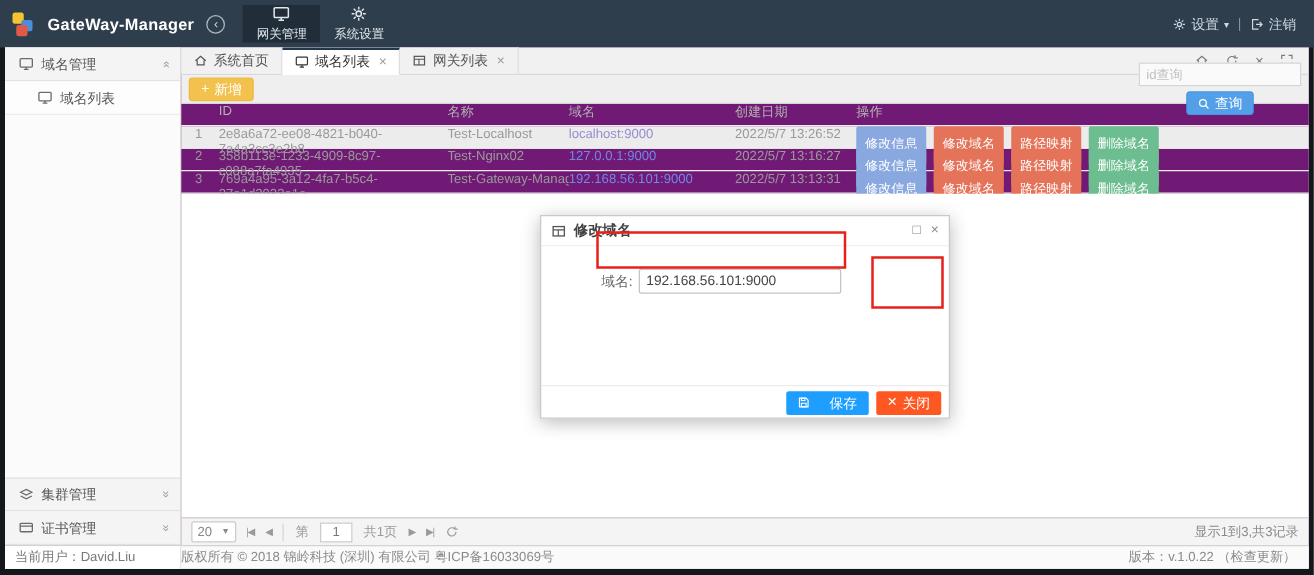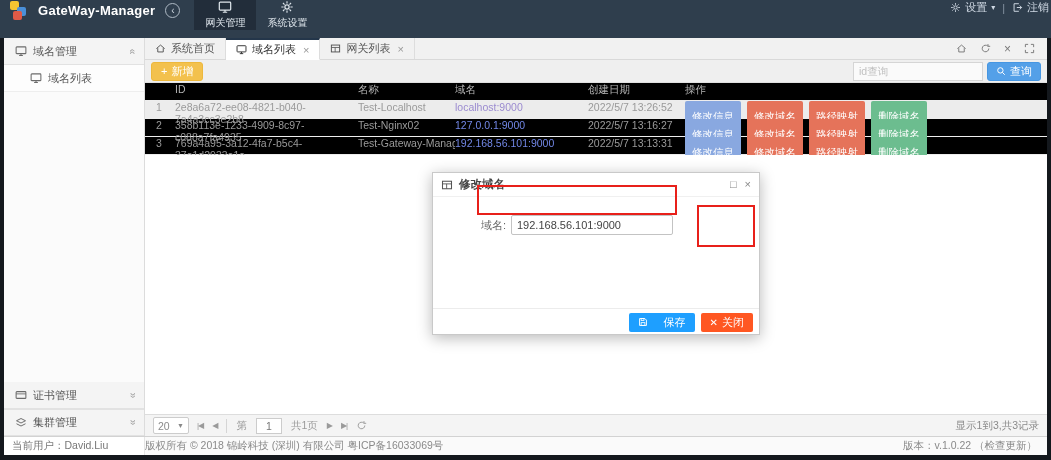--- a/index.html
+++ b/index.html
@@ -1,33 +1,33 @@
 <!DOCTYPE html>
 <html><head>
 <meta charset="utf-8">
 <style>
   * { margin:0; padding:0; box-sizing:border-box; font-family:"Liberation Sans","DejaVu Sans",sans-serif; }
   html,body { width:1051px; height:460px; overflow:hidden; }
   .app { position:absolute; top:0; left:0; width:1051px; height:460px; background:#14181d; }
 
   
-  .topbar { position:absolute; top:0; left:0; right:0; height:38px; background:#2f3e4d; display:flex; align-items:flex-start; color:#fff; }
+  .topbar { position:absolute; top:0; left:0; right:0; height:38px; background:#2f3e4d; display:flex; align-items:center; color:#fff; }
   .brand { display:flex; align-items:center; gap:8px; padding:0 14px 0 10px; }
   .logo { width:20px; height:20px; position:relative; }
   .logo i { position:absolute; width:9px; height:9px; border-radius:2px; }
   .logo .sq1 { background:#f5c531; left:0; top:1px; }
   .logo .sq2 { background:#4a90d9; left:7px; top:7px; }
   .logo .sq3 { background:#e05a47; left:3px; top:11px; }
   .brand-title { font-size:13px; font-weight:bold; letter-spacing:.3px; }
   .brand-collapse { width:15px; height:15px; border:1px solid #aeb9c4; border-radius:50%; font-size:10px; line-height:13px; text-align:center; color:#cdd6df; margin-left:2px; cursor:pointer; }
   .topnav { display:flex; }
   .topnav-item { width:62px; display:flex; flex-direction:column; align-items:center; justify-content:center; gap:2px; font-size:10px; color:#dfe6ec; cursor:pointer; }
   .topnav-item.active { background:#222d3a; }
   .topnav-item svg { width:14px; height:14px; }
-  .top-right { margin-left:auto; display:flex; align-items:center; gap:7px; padding-right:2px; font-size:11px; color:#cfd8e3; }
+  .top-right { margin-left:auto; display:flex; align-items:center; gap:7px; padding-right:14px; font-size:11px; color:#cfd8e3; }
   .top-right svg { width:11px; height:11px; vertical-align:-1px; }
   .tr-item { display:flex; align-items:center; gap:4px; cursor:pointer; }
   .tr-sep { color:#8593a2; }
 
   
   .shell { position:absolute; top:38px; left:4px; right:4px; bottom:5px; background:#fff; display:flex; flex-direction:column; }
   .body-row { flex:1; display:flex; min-height:0; }
 
   
   .sidebar { width:141px; background:#fbfbfb; border-right:1px solid #dcdcdc; display:flex; flex-direction:column; font-size:11px; color:#555; }
@@ -35,54 +35,54 @@
   .side-group.bt { border-top:1px solid #e2e2e2; }
   .side-group svg { width:12px; height:12px; color:#6b6b6b; flex:0 0 auto; }
   .side-chev { margin-left:auto; color:#9a9a9a; font-size:10px; display:inline-block; }
   .chev-up { transform:rotate(90deg); }
   .chev-down { transform:rotate(-90deg); }
   .side-sub { height:27px; display:flex; align-items:center; gap:6px; padding-left:26px; background:#fdfdfd; border-bottom:1px solid #eee; cursor:pointer; }
   .side-sub svg { width:12px; height:12px; color:#6b6b6b; }
   .side-spacer { flex:1; }
 
   
-  .main { flex:1; display:flex; flex-direction:column; min-width:0; background:#000000; }
+  .main { flex:1; display:flex; flex-direction:column; min-width:0; background:#701a75; }
 
   .tabbar { height:22px; background:#f1f1f1; border-bottom:1px solid #d9d9d9; display:flex; align-items:stretch; }
   .tab { display:flex; align-items:center; gap:5px; padding:0 10px; font-size:11px; color:#555; border-right:1px solid #ddd; cursor:pointer; background:#f1f1f1; }
   .tab svg { width:11px; height:11px; }
   .tab .tab-x { color:#999; font-size:11px; margin-left:2px; }
   .tab.active { background:#fff; color:#333; border-top:2px solid #24364a; border-bottom:1px solid #fff; margin-bottom:-1px; }
   .tabbar-tools { margin-left:auto; display:flex; align-items:center; gap:13px; padding-right:12px; color:#7a7a7a; }
   .tabbar-tools svg { width:11px; height:11px; cursor:pointer; }
   .tabbar-tools .tx { font-size:12px; cursor:pointer; line-height:1; }
 
   .toolbar { height:23px; background:#efefef; border-bottom:1px solid #e0e0e0; display:flex; align-items:center; padding:0 6px; }
   .btn-add { background:#f3c14d; color:#fff; border:1px solid #edb83c; border-radius:3px; font-size:11px; height:19px; padding:0 9px; display:flex; align-items:center; gap:4px; cursor:pointer; }
-  .search-wrap { margin-left:auto; display:flex; align-items:center; gap:4px; }
+  .search-wrap { margin-left:auto; display:flex; align-items:center; gap:4px;flex-direction:column; }
   .search-input { width:130px; height:19px; border:1px solid #d5d5d5; background:#fafafa; font-size:10.5px; padding:0 5px; color:#666; }
   .search-input::placeholder { color:#c0c0c0; }
   .btn-search { background:#54a0e8; color:#fff; border:1px solid #4696e2; border-radius:3px; font-size:11px; height:19px; padding:0 8px; display:flex; align-items:center; gap:4px; cursor:pointer; }
   .btn-search svg { width:10px; height:10px; }
 
   
   .grid { font-size:10.5px; color:#9a9a9a; }
   .gr { display:flex; height:18px; align-items:flex-start; border-bottom:1px solid #ededed; }
   .gr.head { color:#b3b3b3; }
   .gr.sel { background:#ececec; }
   .c-num { width:28px; text-align:center; flex:0 0 auto; }
   .c-id { width:185px; flex:0 0 auto; padding-left:2px; }
   .c-name { width:97px; flex:0 0 auto; white-space:nowrap; overflow:hidden; }
   .c-domain { width:133px; flex:0 0 auto; }
   .c-date { width:97px; flex:0 0 auto; }
   .c-actions { flex:1; display:flex; align-items:center; gap:6px; }
   .c-domain a { text-decoration:none; font-size:10.5px; }
   .lnk-blue { color:#7287e6; }
   .lnk-purple { color:#9b8bd0; }
-  .abtn { border:none; border-radius:2px; color:#fff; font-size:10.5px; height:31px; padding:0 7px; cursor:pointer; line-height:15px; }
+  .abtn { border:none; border-radius:2px; color:#fff; font-size:10.5px; height:31px; padding:0 7px; cursor:pointer; line-height:15px;font-family:Liberation Mono, monospace; }
   .ab-blue { background:#89a8e0; }
   .ab-red { background:#e5735a; }
   .ab-green { background:#6cbd8f; }
   .grid-rest { flex:1; background:#fff; }
 
   
   .pager { height:22px; background:#f4f4f4; border-top:1px solid #ddd; display:flex; align-items:center; gap:8px; padding:0 8px; font-size:10.5px; color:#8a8a8a; }
   .psize { width:36px; height:17px; border:1px solid #ccc; background:#fff; border-radius:2px; display:flex; align-items:center; justify-content:space-between; padding:0 4px; cursor:pointer; }
   .psize .car { font-size:7px; color:#888; }
   .pnav { display:flex; align-items:center; gap:9px; color:#9a9a9a; }
@@ -231,32 +231,32 @@
           <span>域名管理</span>
           <span class="side-chev chev-up">«</span>
         </div>
         <div class="side-sub">
           <svg viewBox="0 0 16 16">
               <use href="#i-monitor"></use>
             </svg>
           <span>域名列表</span>
         </div>
         <div class="side-spacer"></div>
+        <div class="side-group bt">
+          <svg viewBox="0 0 16 16">
+              <use href="#i-layers"></use>
+            </svg>
+          <span>集群管理</span>
+          <span class="side-chev chev-down">«</span>
+        </div>
         <div class="side-group">
           <svg viewBox="0 0 16 16">
               <use href="#i-card"></use>
             </svg>
           <span>证书管理</span>
-          <span class="side-chev chev-down">«</span>
-        </div>
-        <div class="side-group bt">
-          <svg viewBox="0 0 16 16">
-              <use href="#i-layers"></use>
-            </svg>
-          <span>集群管理</span>
           <span class="side-chev chev-down">«</span>
         </div>
       </div>
 
       <div class="main">
 
         <div class="tabbar">
           <div class="tab">
             <svg viewBox="0 0 16 16">
                 <use href="#i-home"></use>

